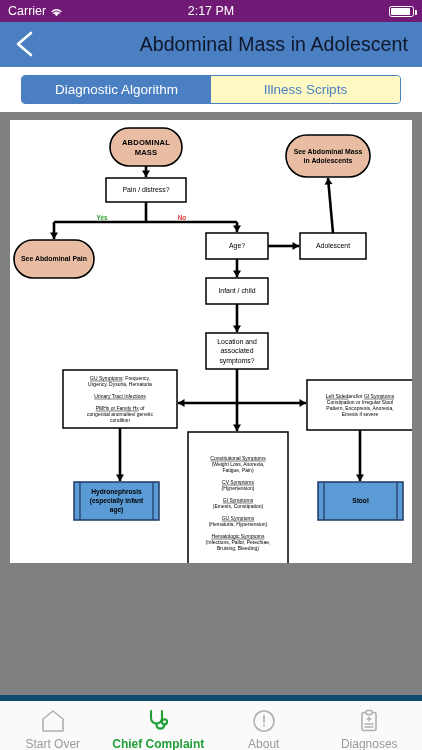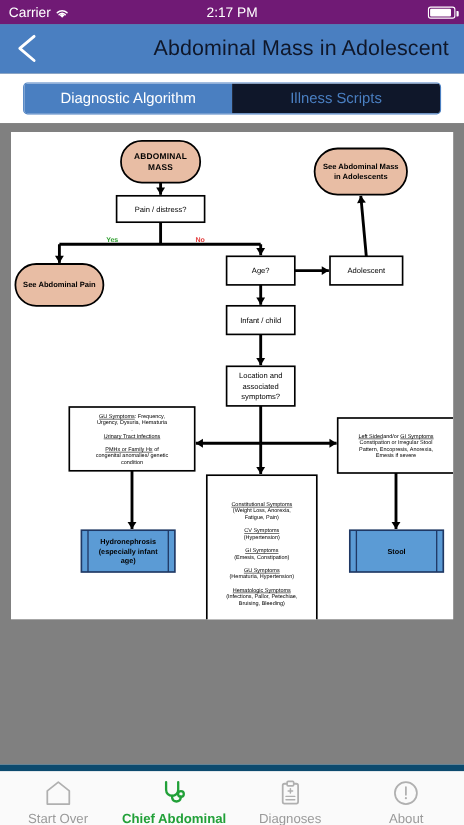--- a/index.html
+++ b/index.html
@@ -53,21 +53,21 @@
   }
   .segment {
     width: 380px; height: 29px; border: 1px solid #4a7fc1; border-radius: 4px;
     display: flex; overflow: hidden;
   }
   .seg-item {
     flex: 1; display: flex; align-items: center; justify-content: center;
     font-size: 13.5px; cursor: pointer;
   }
   .seg-item.active { background: #4a7fc1; color: #ffffff; }
-  .seg-item.inactive { background: #0f172a; color: #4a7fc1; }
+  .seg-item.inactive { background: #fef9c3; color: #4a7fc1; }
 
   
   .canvas-frame {
     position: absolute; top: 112px; left: 0; width: 422px; height: 489px;
     background: #808080; padding: 8px 10px 38px 10px;
   }
   .canvas {
     position: relative; width: 100%; height: 100%;
     background: #ffffff; overflow: hidden;
   }
@@ -298,37 +298,37 @@
       <span class="tab-label">Start Over</span>
     </div>
     <div class="tab active">
       <span class="tab-icon">
         <svg width="26" height="24" viewBox="0 0 26 24">
           <path d="M6 2 L6 9 A5.5 5.5 0 0 0 17 9 L17 2" stroke="#21a038" stroke-width="2.1" fill="none" stroke-linecap="round"></path>
           <path d="M11.5 14.3 L11.5 16.5 A4 4 0 0 0 19.3 16.5 L19.3 15" stroke="#21a038" stroke-width="2.1" fill="none" stroke-linecap="round"></path>
           <circle cx="19.5" cy="12.8" r="2.6" stroke="#21a038" stroke-width="2.1" fill="none"></circle>
         </svg>
       </span>
-      <span class="tab-label">Chief Abdominal</span>
+      <span class="tab-label">Chief Complaint</span>
+    </div>
+    <div class="tab">
+      <span class="tab-icon">
+        <svg width="26" height="24" viewBox="0 0 26 24">
+          <circle cx="13" cy="12" r="10" stroke="#b0b0b0" stroke-width="1.6" fill="none"></circle>
+          <path d="M13 6.5 L13 13.5" stroke="#b0b0b0" stroke-width="1.6" stroke-linecap="round"></path>
+          <circle cx="13" cy="16.6" r="1" fill="#b0b0b0"></circle>
+        </svg>
+      </span>
+      <span class="tab-label">About</span>
     </div>
     <div class="tab">
       <span class="tab-icon">
         <svg width="26" height="24" viewBox="0 0 26 24">
           <rect x="6" y="3.5" width="14" height="18" rx="1.6" stroke="#b0b0b0" stroke-width="1.6" fill="none"></rect>
           <rect x="10" y="1.4" width="6" height="4" rx="1" stroke="#b0b0b0" stroke-width="1.5" fill="#fafafa"></rect>
           <path d="M13 8 L13 12 M11 10 L15 10" stroke="#b0b0b0" stroke-width="1.4" stroke-linecap="round"></path>
           <path d="M9 15 L17 15 M9 18 L17 18" stroke="#b0b0b0" stroke-width="1.3" stroke-linecap="round"></path>
         </svg>
       </span>
       <span class="tab-label">Diagnoses</span>
     </div>
-    <div class="tab">
-      <span class="tab-icon">
-        <svg width="26" height="24" viewBox="0 0 26 24">
-          <circle cx="13" cy="12" r="10" stroke="#b0b0b0" stroke-width="1.6" fill="none"></circle>
-          <path d="M13 6.5 L13 13.5" stroke="#b0b0b0" stroke-width="1.6" stroke-linecap="round"></path>
-          <circle cx="13" cy="16.6" r="1" fill="#b0b0b0"></circle>
-        </svg>
-      </span>
-      <span class="tab-label">About</span>
-    </div>
   </div>
 </div>
 
 </body></html>

